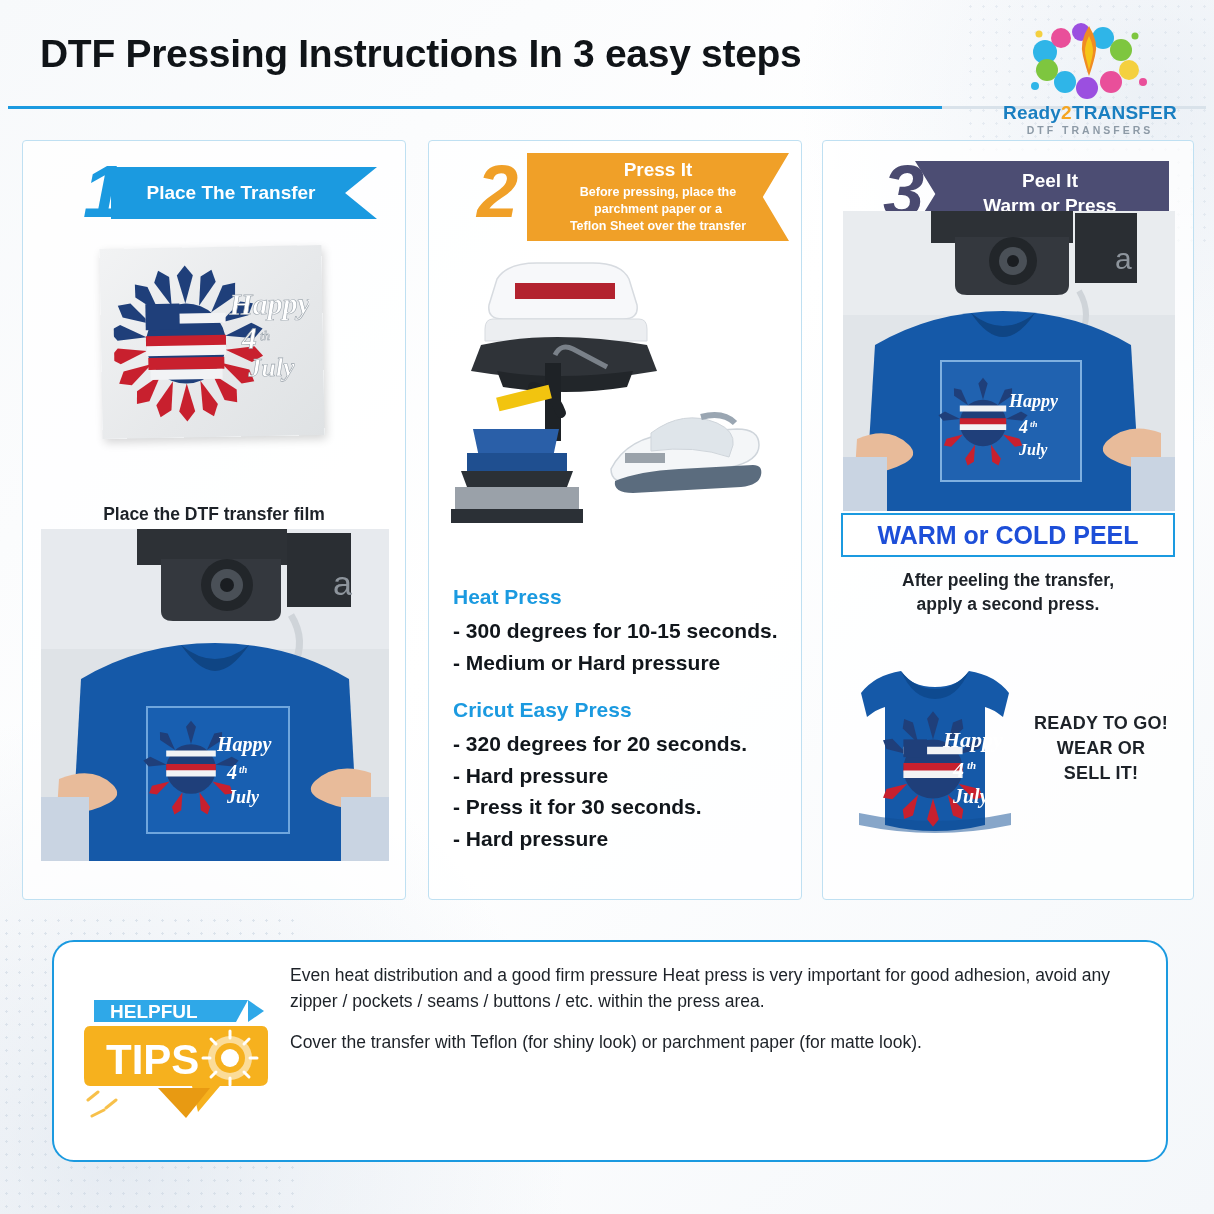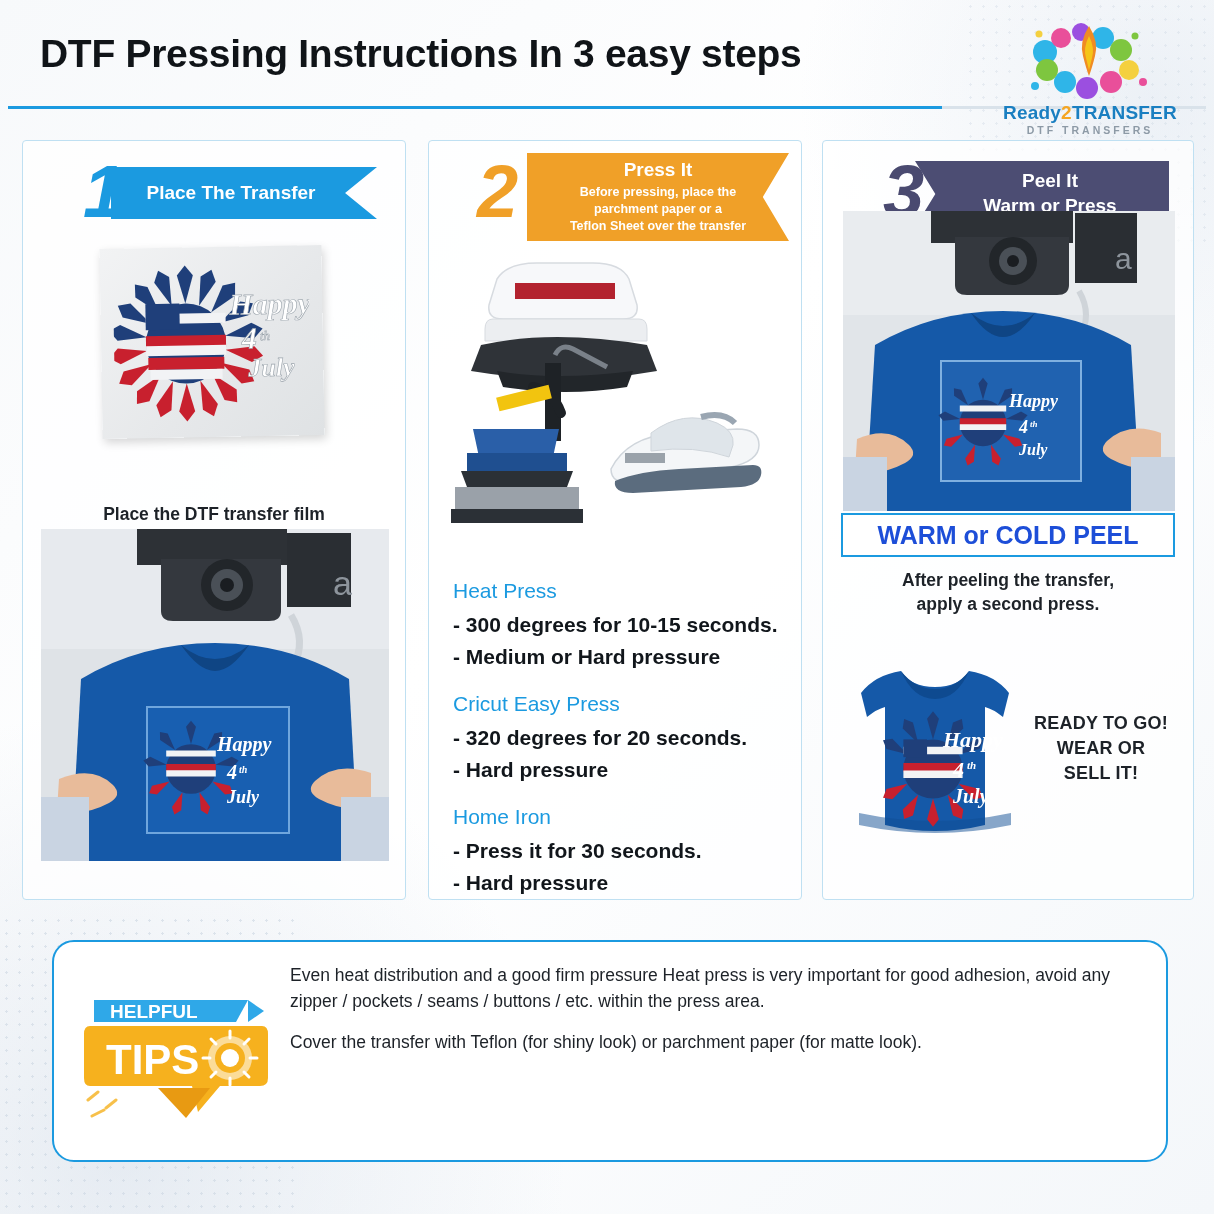--- a/index.html
+++ b/index.html
@@ -214,22 +214,22 @@
     letter-spacing: .2px;
   }
   .folded-shirt { position: absolute; left: 12px; top: 500px; }
 
   
   .devices { position: absolute; left: 8px; top: 96px; width: 356px; height: 320px; }
   .specs { position: absolute; left: 24px; top: 428px; right: 10px; }
   .spec-h {
     color: #1b9ae0;
     font-size: 21px;
-    font-weight: 400;
-    margin: 10px 0 6px 0;
+    font-weight: 700;
+    margin: 16px 0 6px 0;
   }
   .spec-h.second { margin-top: 20px; }
   .spec-l {
     color: #11161b;
     font-size: 21px;
     font-weight: 700;
     line-height: 1.5;
   }
 
   
@@ -509,21 +509,20 @@
 
       <div class="specs">
         <div class="spec-h">Heat Press</div>
         <div class="spec-l">- 300 degrees for 10-15 seconds.</div>
         <div class="spec-l">- Medium or Hard pressure</div>
 
         <div class="spec-h second">Cricut Easy Press</div>
         <div class="spec-l">- 320 degrees for 20 seconds.</div>
         <div class="spec-l">- Hard pressure</div>
 
-        <div class="spec-h second">Home Iron</div>
         <div class="spec-l">- Press it for 30 seconds.</div>
         <div class="spec-l">- Hard pressure</div>
       </div>
     </div>
 
     <div class="step step3">
       <div class="bignum n3">3</div>
       <div class="ribbon ribbon3">
         <div class="r-title">
           <span>Peel It</span><br>

